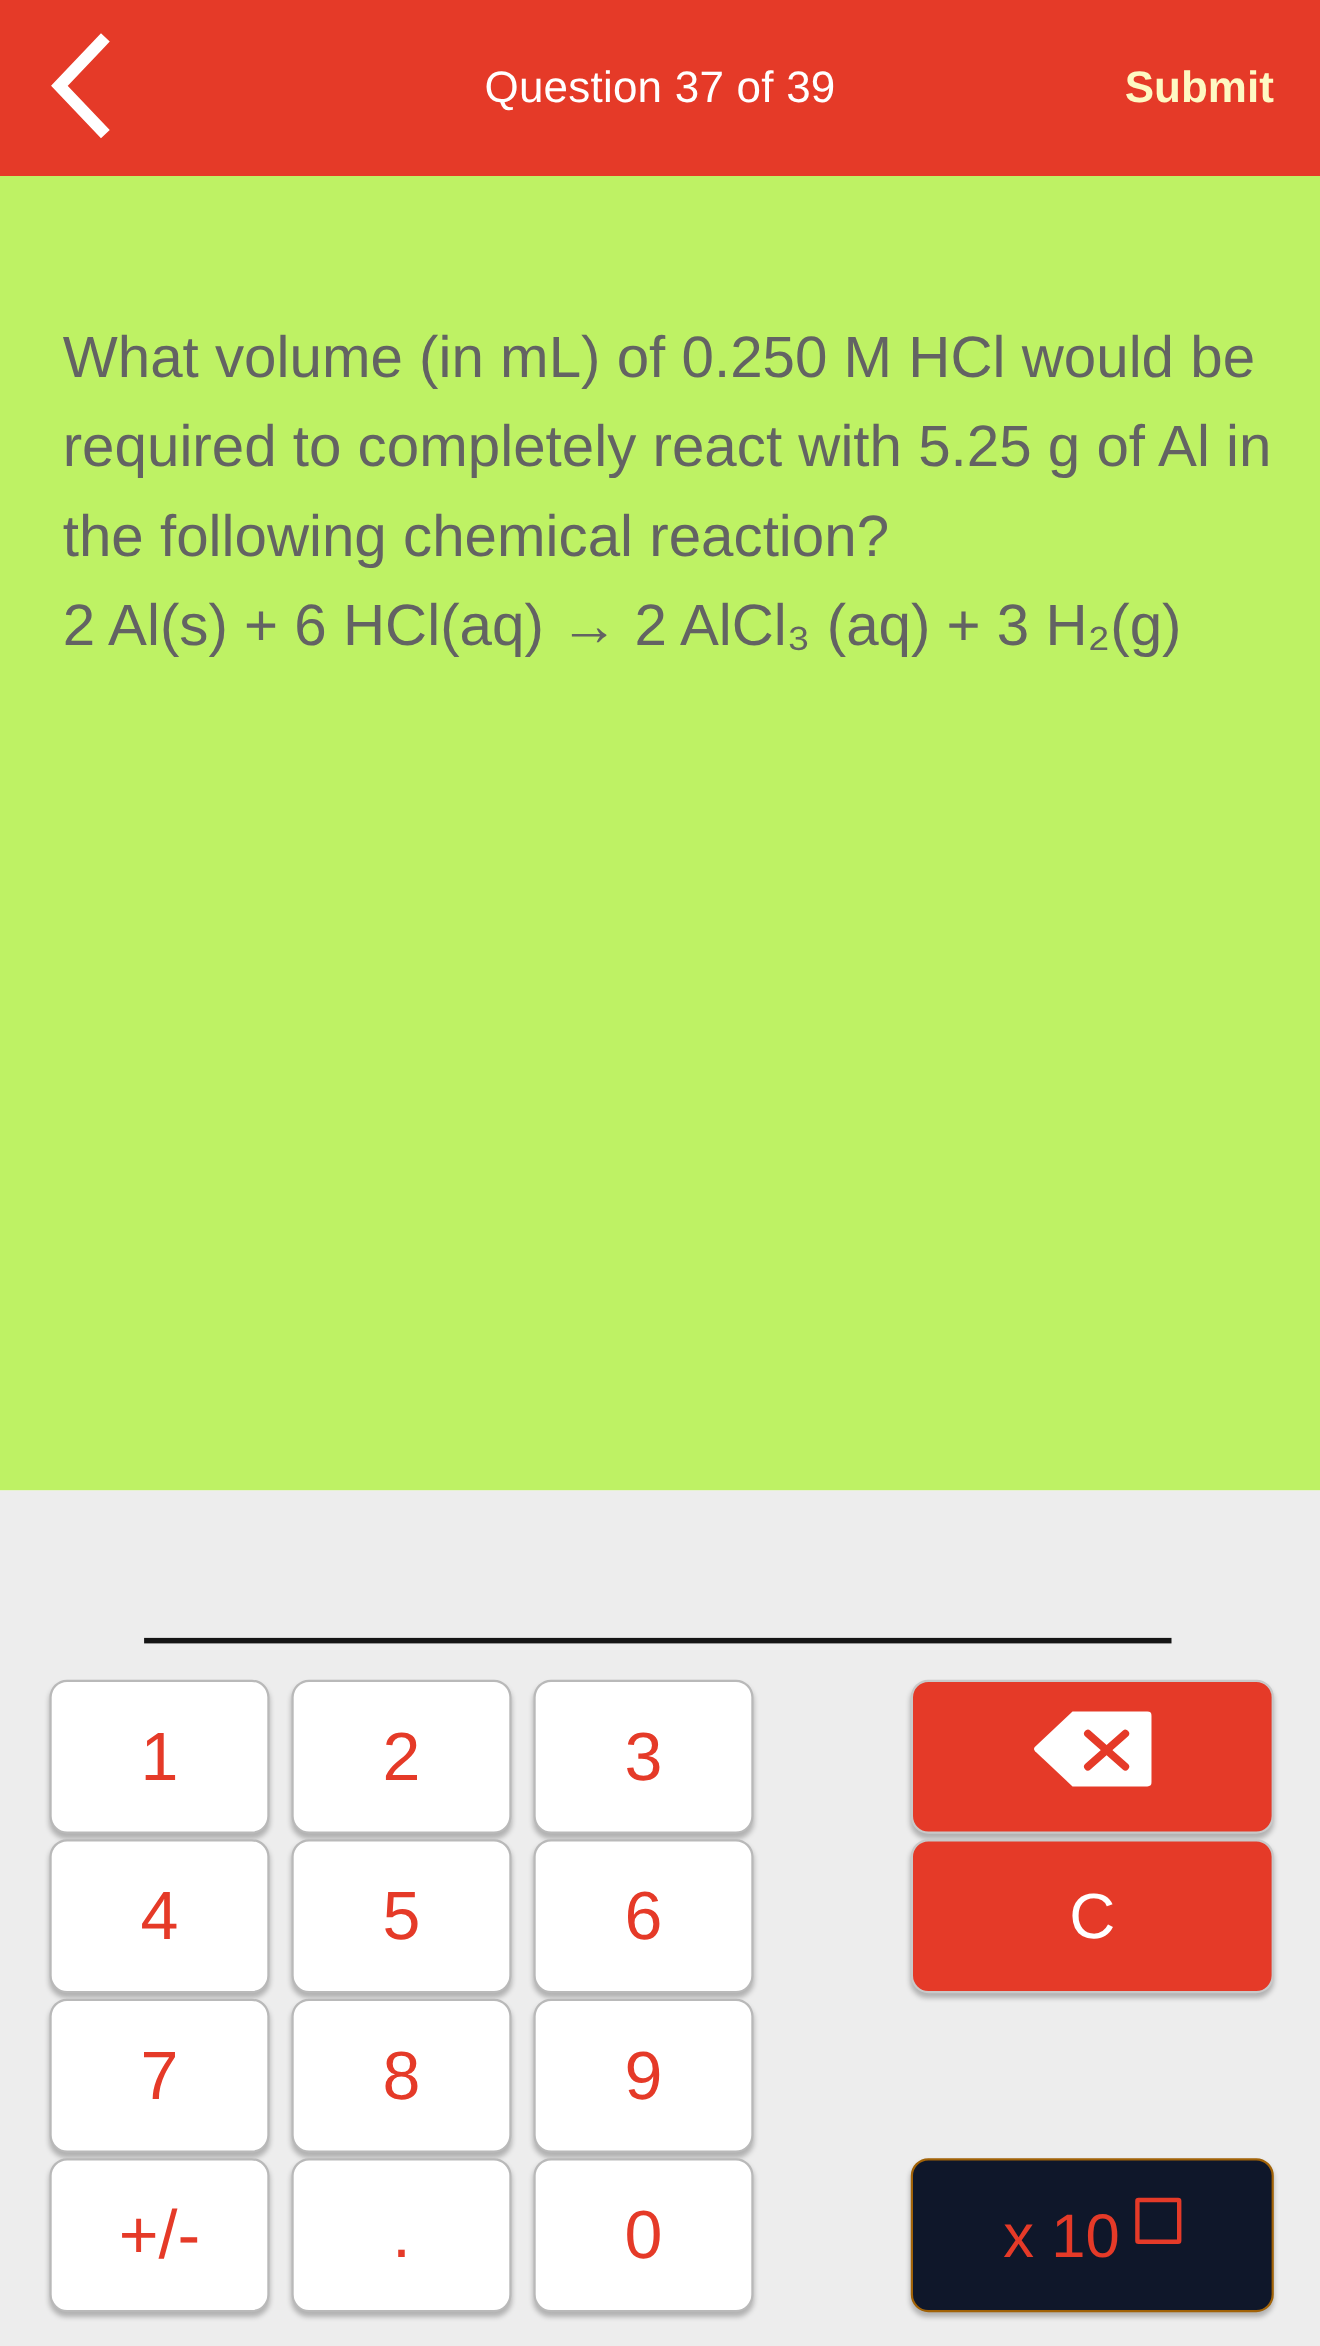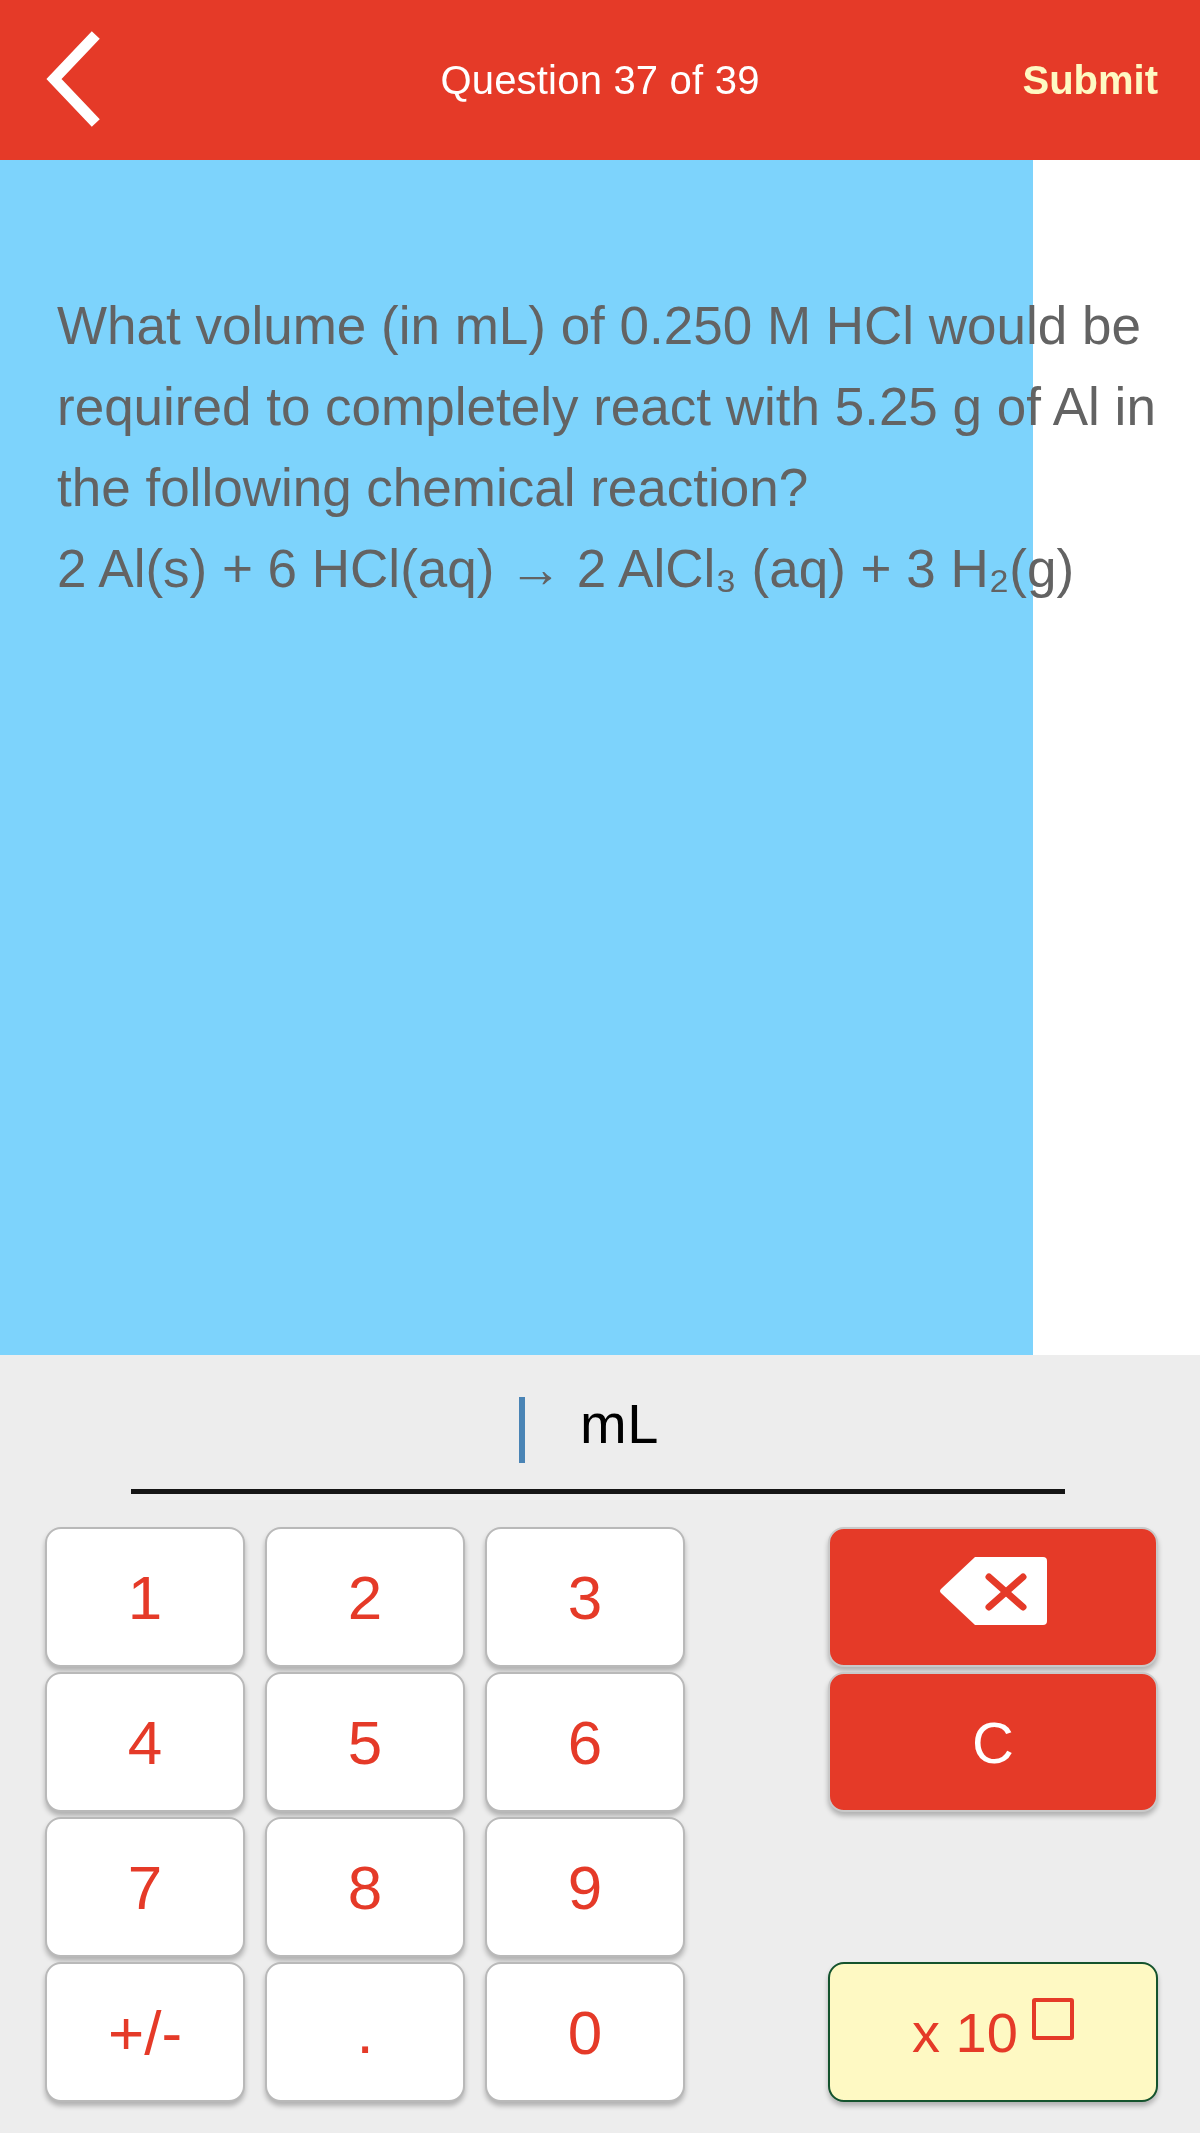--- a/index.html
+++ b/index.html
@@ -55,23 +55,23 @@
     font-size: 40px;
     font-weight: bold;
     white-space: nowrap;
   }
 
   
   .question-area {
     position: absolute;
     top: 160px;
     left: 0;
-    width: 1033px;
+    width: 1200px;
     height: 1195px;
-    background: #7dd3fc;
+    background: #bef264;
   }
   .question-text {
     position: absolute;
     top: 125px;
     left: 57px;
     width: 1110px;
     color: #636363;
     font-size: 53px;
     line-height: 81px;
     font-weight: normal;
@@ -148,22 +148,22 @@
     line-height: 0.4;
   }
   .key-red {
     background: #E53A28;
     border: 2px solid #c9c9c9;
     box-shadow: 0 4px 5px rgba(0,0,0,0.25);
     color: #ffffff;
     font-size: 58px;
   }
   .key-exp {
-    background: #fef9c3;
-    border: 2px solid #14532d;
+    background: #0f172a;
+    border: 2px solid #a16207;
     box-shadow: 0 4px 5px rgba(0,0,0,0.25);
     color: #E53A28;
     font-size: 56px;
   }
   .exp-inner {
     display: flex;
     align-items: center;
     gap: 14px;
   }
   .exp-box {
@@ -191,24 +191,20 @@
   <div class="submit-btn">Submit</div>
 </div>
 
 <div class="question-area">
   <div class="question-text">What volume (in mL) of 0.250 M HCl would be required to completely react with 5.25 g of Al in the following chemical reaction?
 2 Al(s) + 6 HCl(aq) → 2 AlCl₃ (aq) + 3 H₂(g)</div>
 </div>
 
 <div class="keypad-panel">
 
-  <div class="answer-row">
-    <span class="caret"></span>
-    <span class="unit-label">mL</span>
-  </div>
   <div class="answer-underline"></div>
 
   <div class="keys">
 
     <div class="key key-num" style="left:45px;  top:0px;   width:200px; height:140px;">1</div>
     <div class="key key-num" style="left:265px; top:0px;   width:200px; height:140px;">2</div>
     <div class="key key-num" style="left:485px; top:0px;   width:200px; height:140px;">3</div>
     <div class="key key-red" style="left:828px; top:0px;   width:330px; height:140px;">
       <span class="bksp-icon">
         <svg width="108" height="72" viewBox="0 0 108 72">

